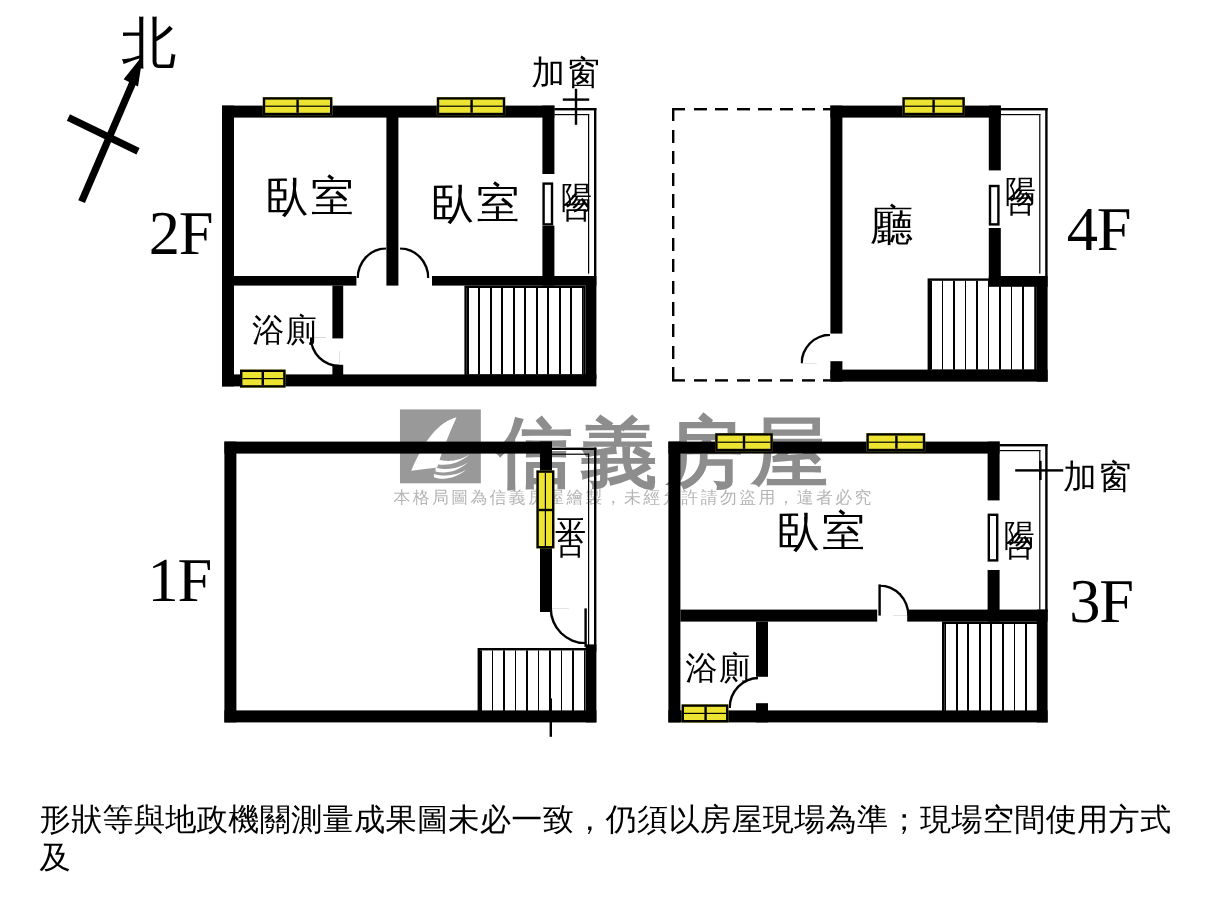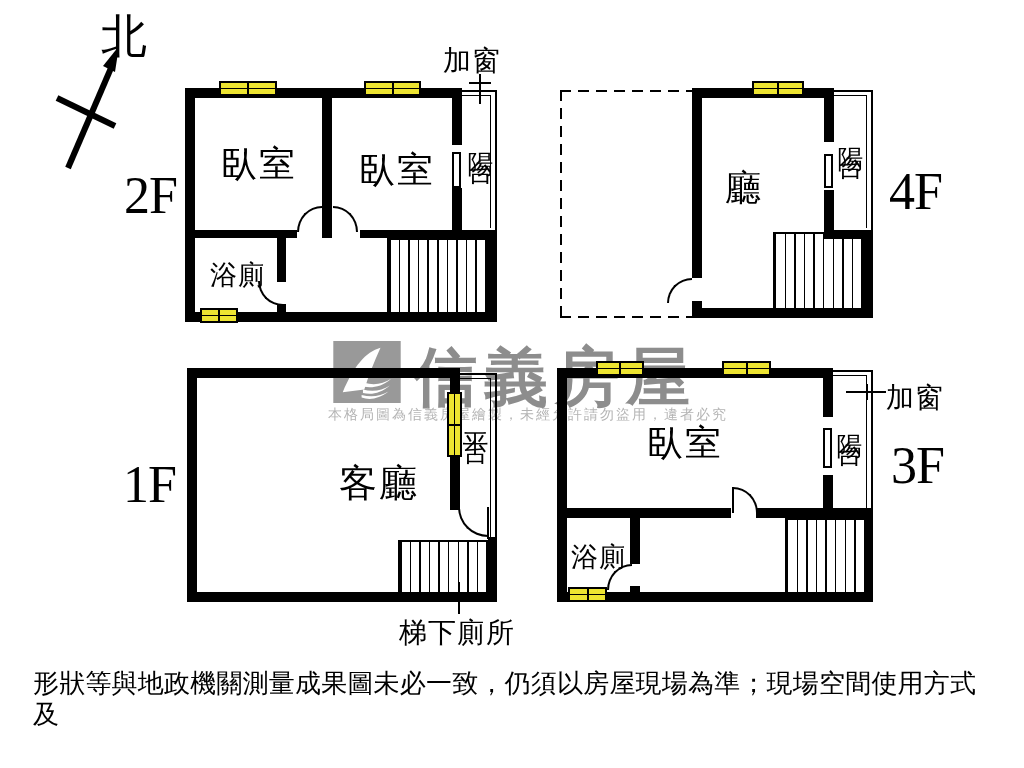--- a/index.html
+++ b/index.html
@@ -124,26 +124,24 @@
   <div class="w" style="left:187px;top:592px;width:310px;height:10px;"></div>
   <div class="w" style="left:450px;top:368px;width:10px;height:26px;"></div>
   <div class="w" style="left:450px;top:455px;width:10px;height:55px;"></div>
   <div class="w" style="left:488px;top:537px;width:9px;height:65px;"></div>
   <div class="thin" style="left:460px;top:373px;width:37px;height:170px;border-top-width:2px;border-right-width:2px;"></div>
   <div class="thin" style="left:460px;top:378px;width:31px;height:163px;border-top-width:1.5px;border-right-width:1.5px;"></div>
   <div class="win win-v" style="left:447px;top:392px;width:15px;height:65px;"></div>
   <div class="stairs" style="left:398px;top:540px;width:92px;height:57px;"></div>
   <div class="arc" style="left:458px;top:507px;width:30px;height:30px;border-bottom-width:2px;border-left-width:2px;border-bottom-left-radius:100% 100%;"></div>
   <div class="w" style="left:487px;top:507px;width:2px;height:32px;"></div>
-  <div class="lbl room" style="left:339px;top:458px;font-size:38px;">客廳</div>
   <div class="lbl vtext" style="left:458px;top:412px;">平台</div>
-  <div class="lbl anno" style="left:399px;top:614px;">梯下廁所</div>
   <div class="w" style="left:458px;top:582px;width:2px;height:32px;"></div>
 
-  <div class="lbl floor-id" style="left:891px;top:436px;">3F</div>
+  <div class="lbl floor-id" style="left:891px;top:472px;">3F</div>
   <div class="w" style="left:557px;top:368px;width:276px;height:10px;"></div>
   <div class="w" style="left:557px;top:368px;width:10px;height:234px;"></div>
   <div class="w" style="left:557px;top:592px;width:316px;height:10px;"></div>
   <div class="w" style="left:823px;top:368px;width:10px;height:49px;"></div>
   <div class="w" style="left:823px;top:475px;width:10px;height:43px;"></div>
   <div class="w" style="left:567px;top:508px;width:164px;height:10px;"></div>
   <div class="w" style="left:756px;top:508px;width:117px;height:10px;"></div>
   <div class="w" style="left:630px;top:518px;width:10px;height:46px;"></div>
   <div class="w" style="left:630px;top:586px;width:10px;height:16px;"></div>
   <div class="w" style="left:864px;top:508px;width:9px;height:94px;"></div>

